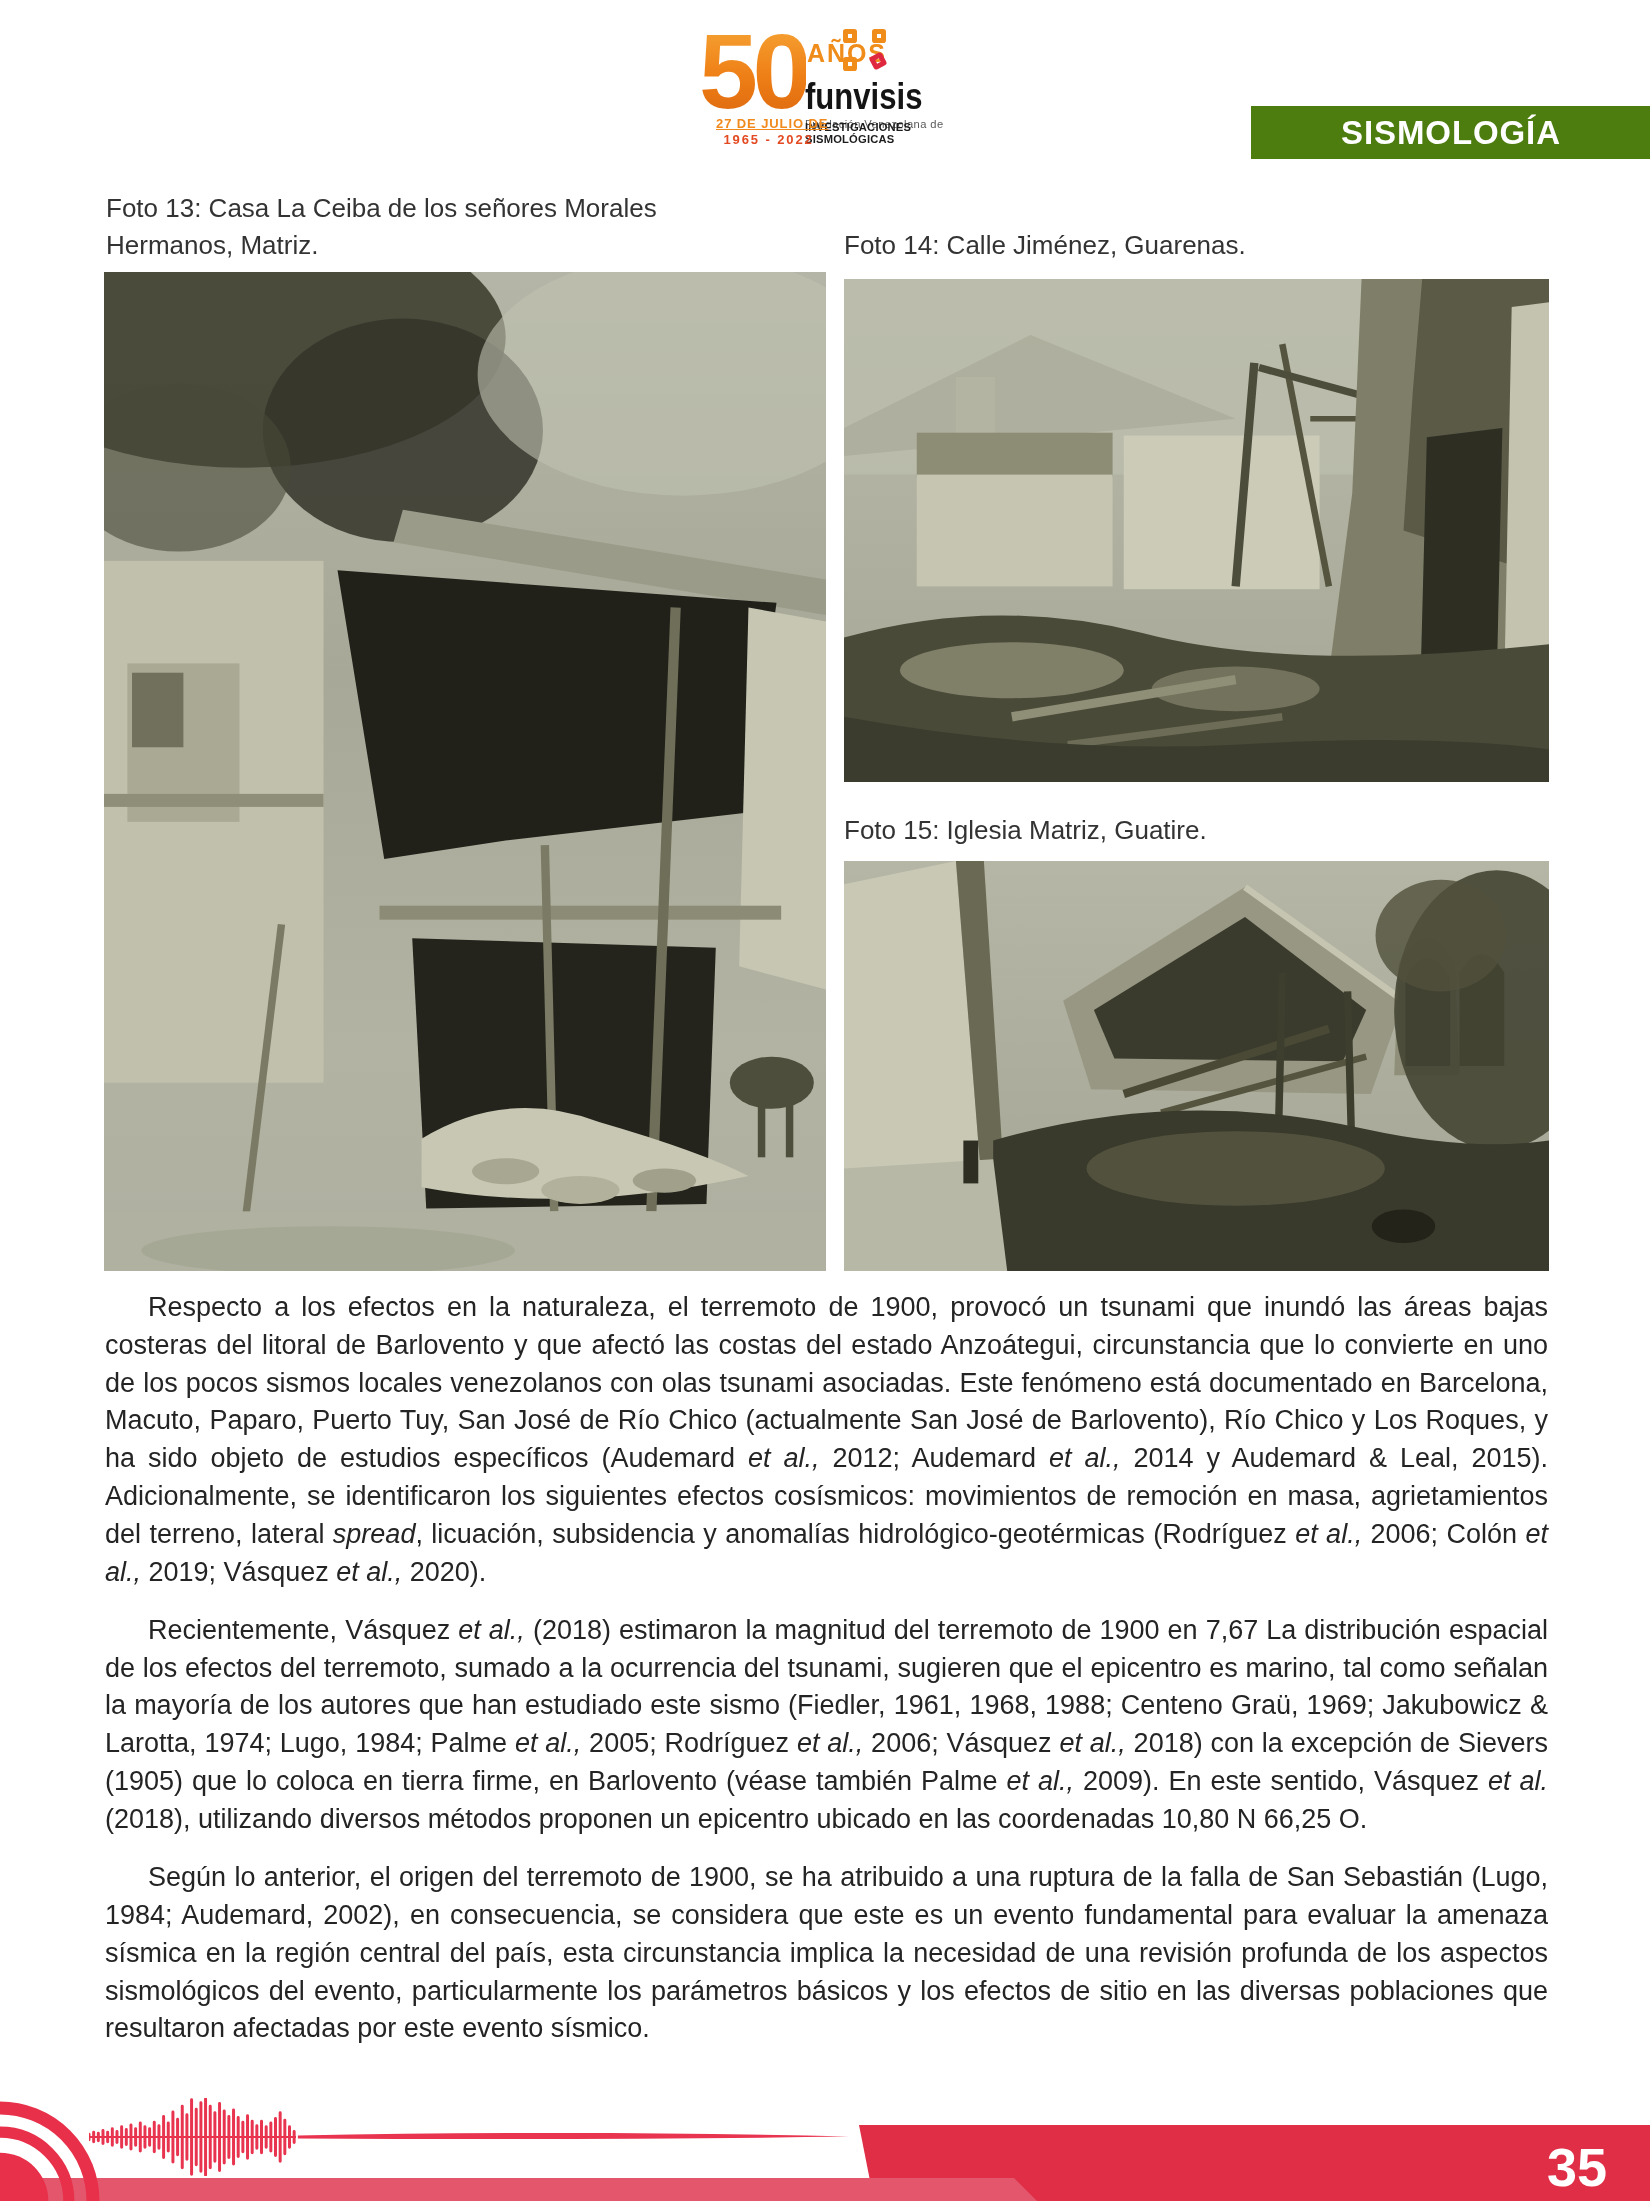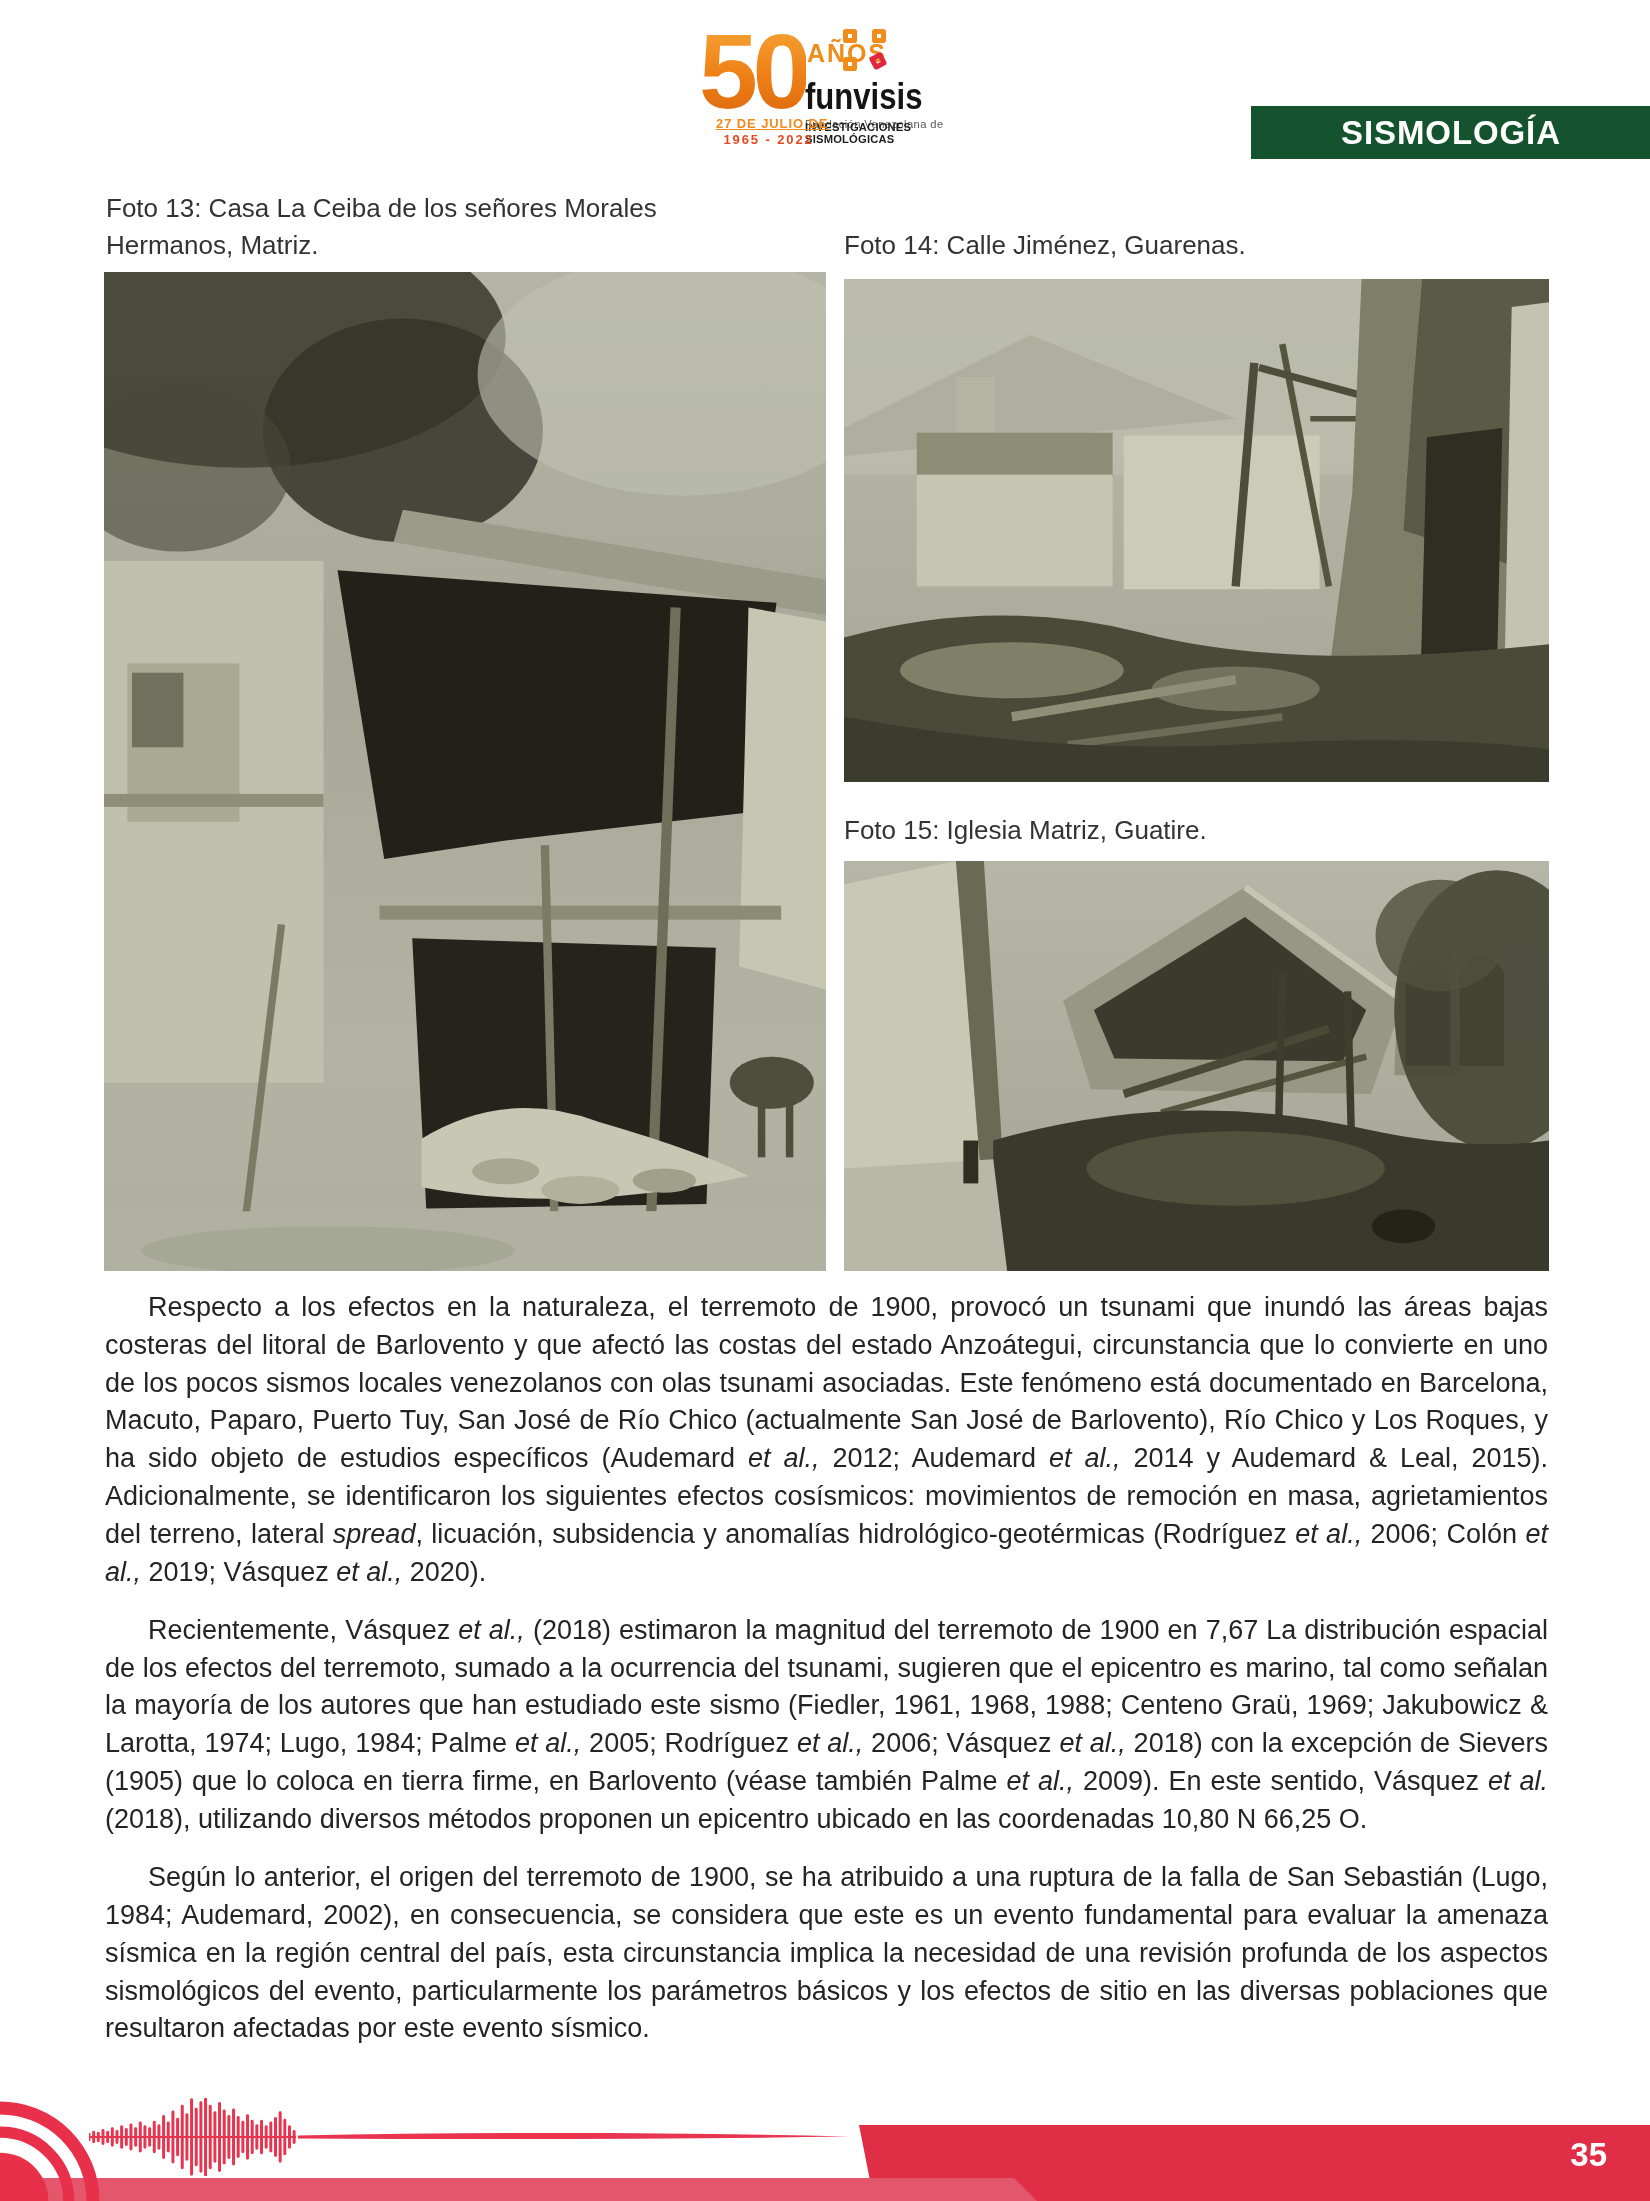--- a/index.html
+++ b/index.html
@@ -24,21 +24,21 @@
   .sq1 { left:0; top:0; } .sq2 { left:29px; top:0; } .sq3 { left:0; top:28px; }
   .sq-red { left:28px; top:25px; border-color:#e02740; transform:rotate(-28deg); }
   .logo-brand { position:absolute; left:104px; top:41px; font-size:37px; font-weight:700; color:#141414; transform:scaleX(0.84); transform-origin:left top; }
   .logo-sub1 { position:absolute; left:104px; top:83px; font-size:11.2px; color:#5a5a5a; letter-spacing:0.4px; }
   .logo-sub2 { position:absolute; left:104px; top:86px; font-size:11.2px; font-weight:700; color:#1c1c1c; letter-spacing:0.2px; }
   .logo-date1 { position:absolute; left:15px; top:81px; font-size:13px; font-weight:700; color:#f08a1d; letter-spacing:0.9px;text-decoration:underline; }
   .logo-date2 { position:absolute; left:22.4px; top:97px; font-size:13px; font-weight:700; color:#e34a22; letter-spacing:1.9px; }
 
   
   #section-banner {
-    left:1251px; top:106px; width:400px; height:53px; background:#14532d;
+    left:1251px; top:106px; width:400px; height:53px; background:#4d7c0f;
     display:flex; align-items:center; justify-content:center;
   }
   #section-banner span { font-size:33px; font-weight:700; color:#ffffff; letter-spacing:0.9px; }
 
   
   .caption { font-size:26px; color:#333333; line-height:1.42; }
   #caption-13 { left:106px; top:190px; width:634px; }
   #caption-14 { left:844px; top:227px; width:671px; }
   #caption-15 { left:844px; top:812px; width:671px; }
 
@@ -57,21 +57,21 @@
   #footer-waveform { left:89px; top:2098px; width:760px; height:78px; z-index:4; }
   #footer-arcs { left:0; top:2015px; width:186px; height:186px; z-index:4; }
   #bottom-banner {
     left:859px; top:2125px; width:792px; height:76px; background:#e02e47;
     clip-path:polygon(0 0, 100% 0, 100% 100%, 15px 100%); z-index:2;
   }
   #bottom-bar-light {
     left:0; top:2178px; width:1038px; height:24px; background:#e4566c;
     clip-path:polygon(0 0, calc(100% - 24px) 0, 100% 100%, 0 100%); z-index:3;
   }
-  #page-number { position:absolute; right:44px; top:11.2px; font-size:33px; font-weight:700; color:#ffffff; }
+  #page-number { position:absolute; right:44px; top:11.2px; font-size:54px; font-weight:700; color:#ffffff; }
 </style>
 </head>
 <body>
 
 <div class="abs" id="logo">
   <div class="logo-50">50</div>
   <div class="logo-anos">AÑOS</div>
   <div class="squares">
     <div class="sq sq1"></div>
     <div class="sq sq2"></div>

